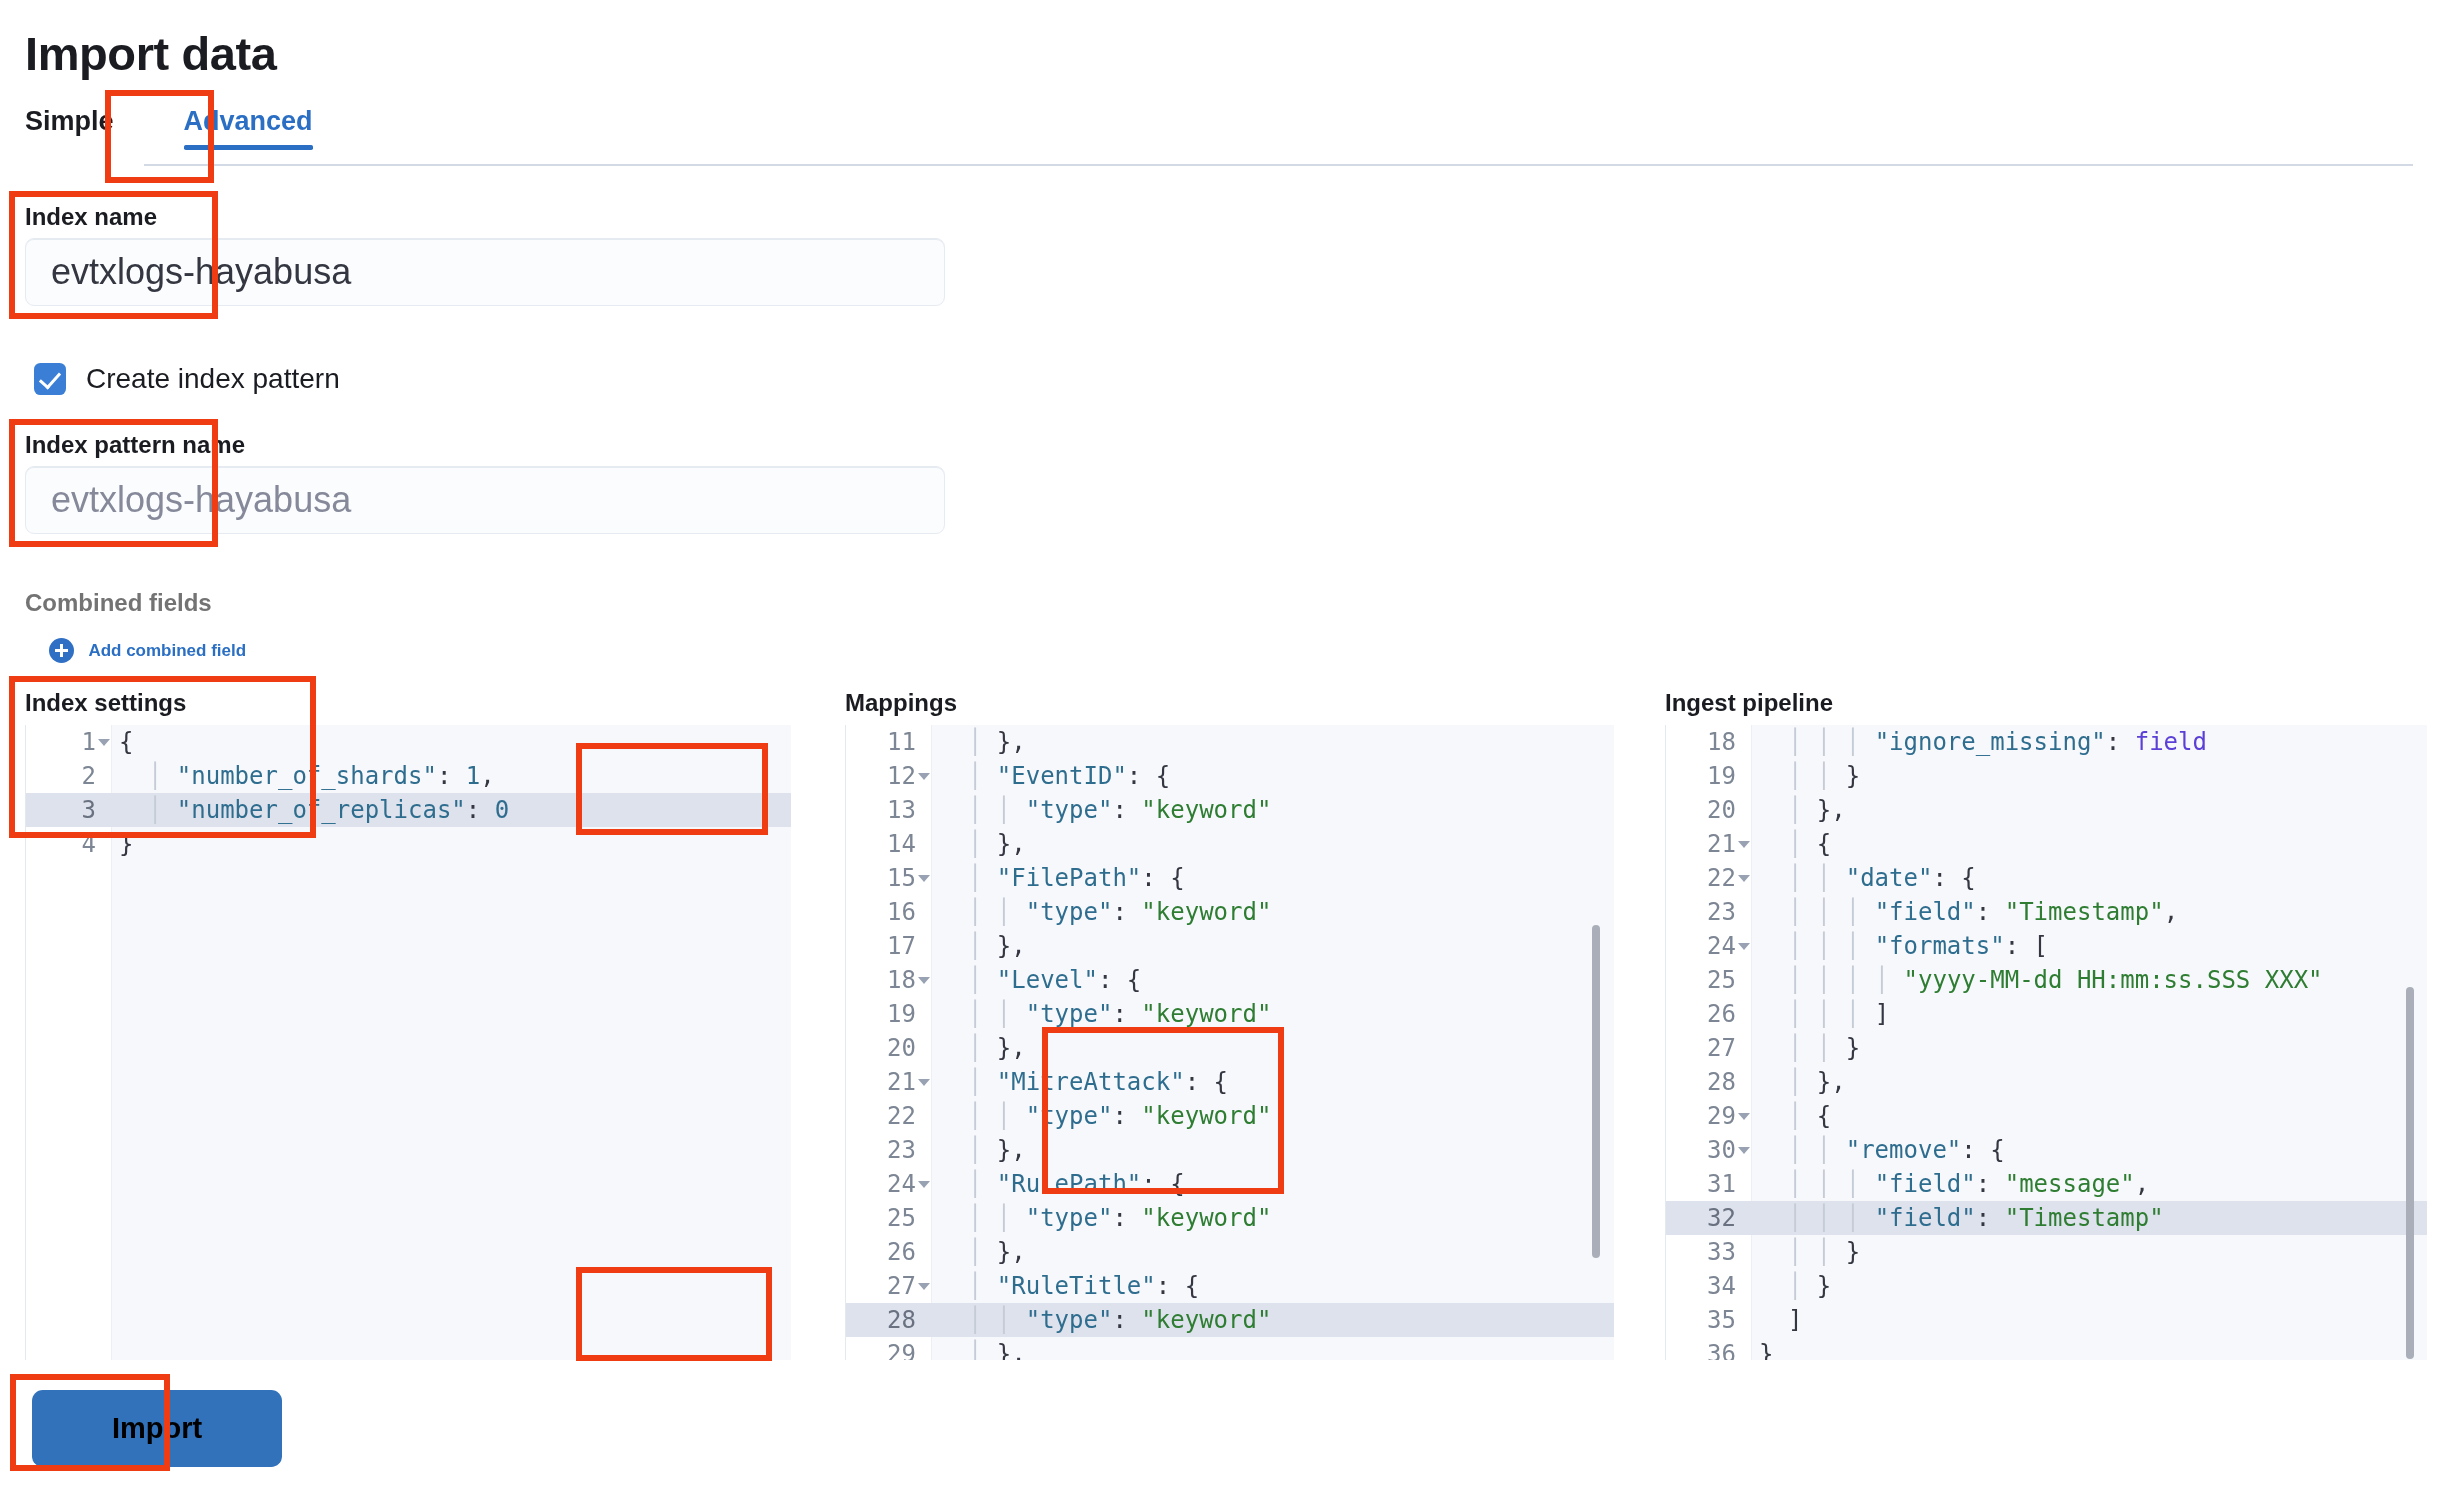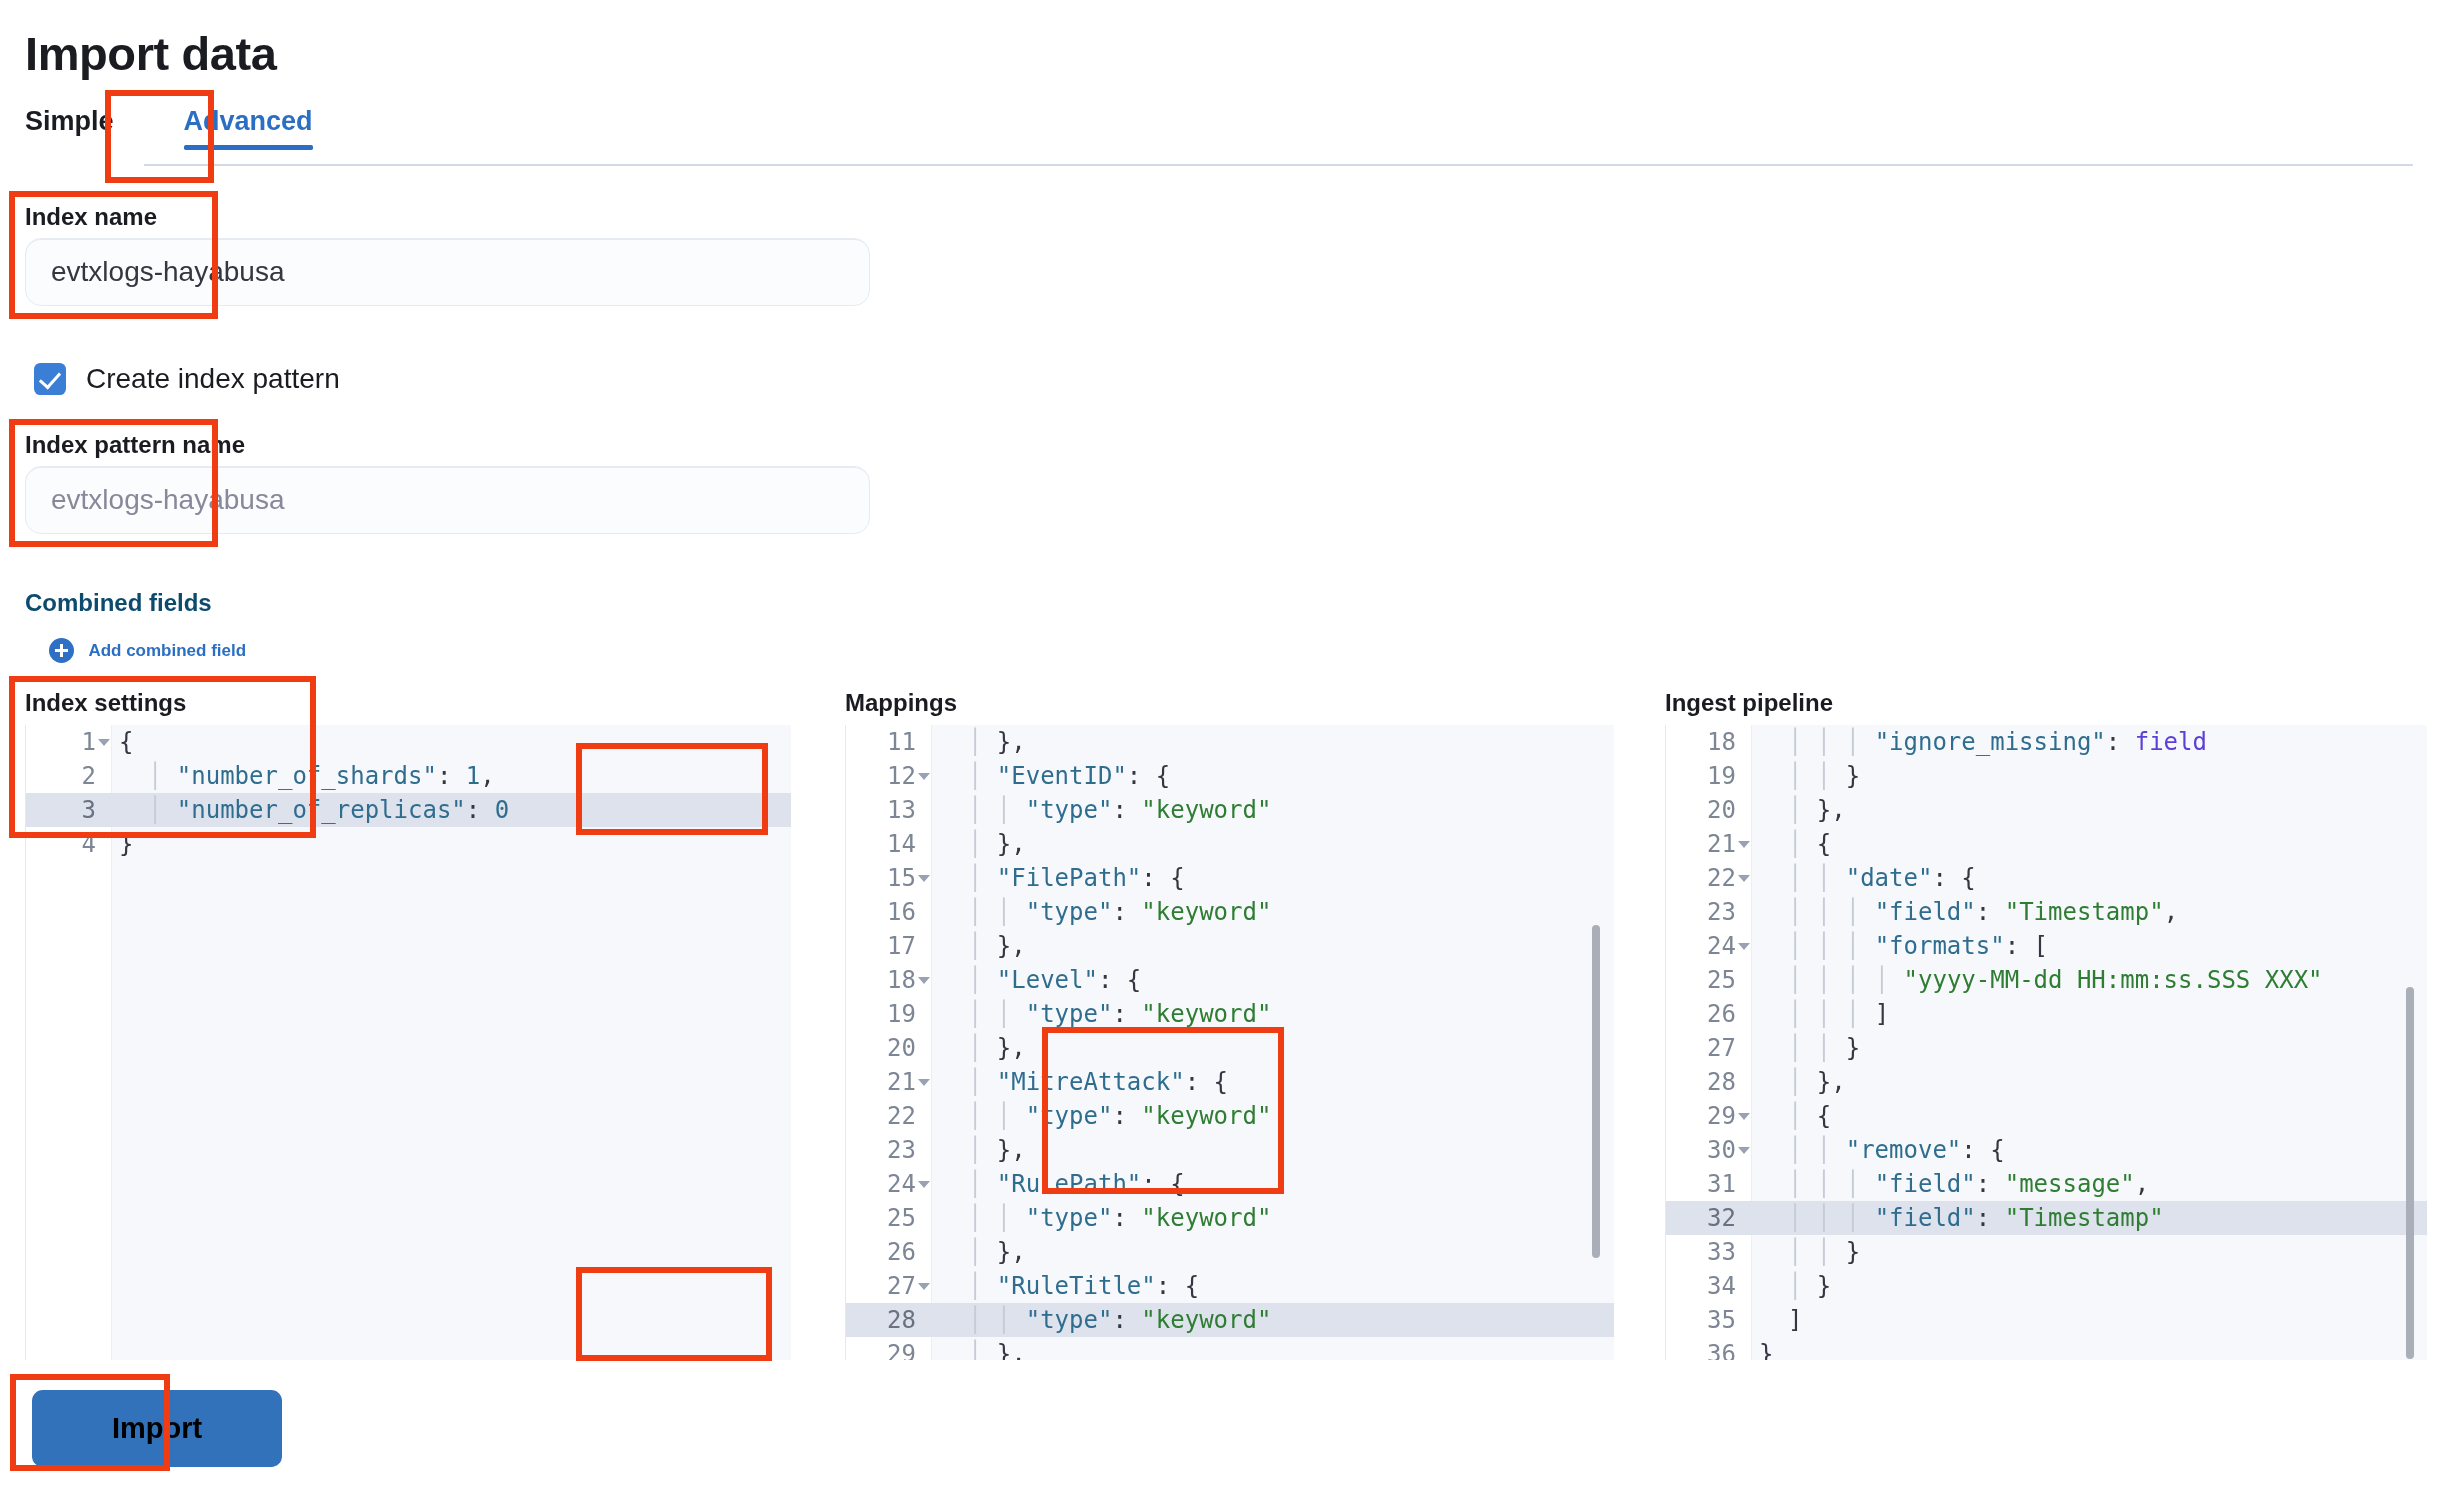--- a/index.html
+++ b/index.html
@@ -42,27 +42,27 @@
     position: absolute; left: 144px; right: 25px; top: 164px;
     height: 1.8px; background: #d3dae6;
   }
 
   
   .field-label {
     position: absolute; font-size: 24px; font-weight: 700; color: #1a1c21;
   }
   .text-input {
     position: absolute;
-    width: 845px; height: 68px;
+    width: 920px; height: 68px;
     background: #fbfcfd;
     border: 1.8px solid #e6ebf2;
-    border-radius: 16px;
+    border-radius: 9px;
     display: flex; align-items: center;
     padding-left: 25px;
-    font-size: 28px;
+    font-size: 36px;
     box-shadow: 0 0.9px 0 #e6ebf2 inset;
   }
   .text-input.filled { color: #343741; }
   .text-input.placeholder { color: #85899a; }
 
   #index-name-label { left: 25px; top: 203px; }
   #index-name-input { left: 25px; top: 238px; }
 
   
   #create-index-pattern-row {
@@ -80,21 +80,21 @@
     border: solid #ffffff; border-width: 0 3.6px 3.6px 0;
     transform: rotate(42deg);
   }
   #create-index-pattern-label { font-size: 28px; color: #1a1c21; }
 
   #index-pattern-label { left: 25px; top: 431px; }
   #index-pattern-input { left: 25px; top: 466px; }
 
   #combined-fields-title {
     position: absolute; left: 25px; top: 589px;
-    font-size: 24px; font-weight: 700; color: #0c4a6e;
+    font-size: 24px; font-weight: 700; color: #737373;
   }
   #add-combined-field {
     position: absolute; left: 49px; top: 638px;
     display: flex; align-items: center; gap: 14.4px; cursor: pointer;
   }
   .plus-icon {
     width: 25px; height: 25px; border-radius: 50%;
     background: #2f6fc4; position: relative; flex: 0 0 auto;
   }
   .plus-icon::before, .plus-icon::after {

